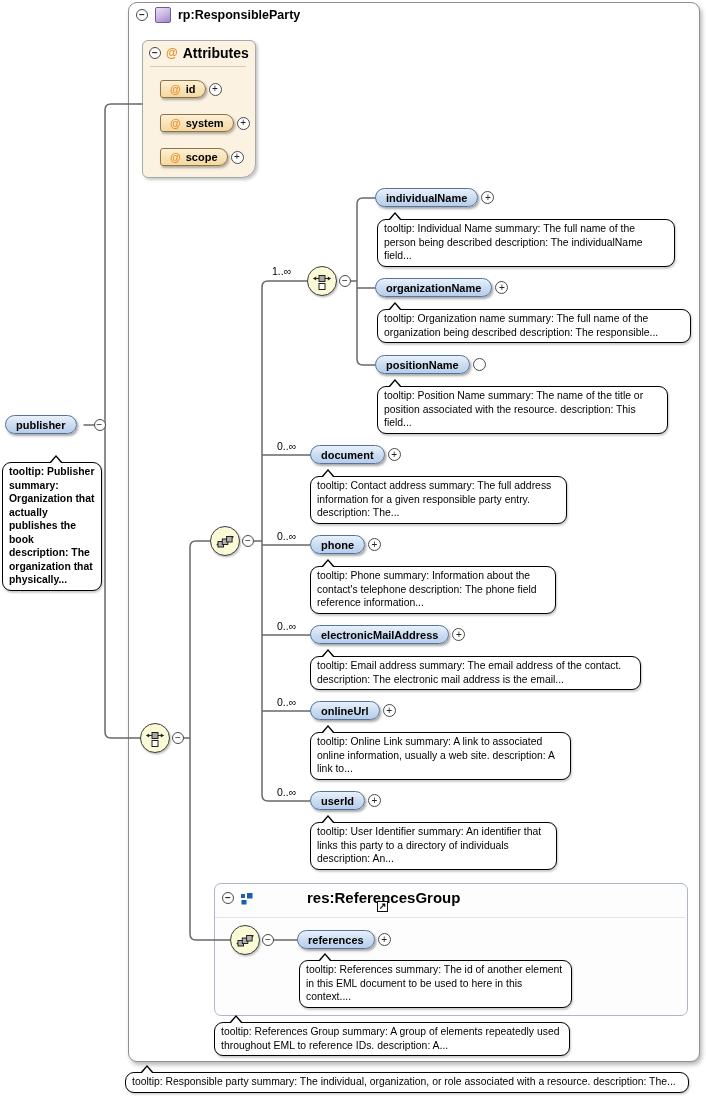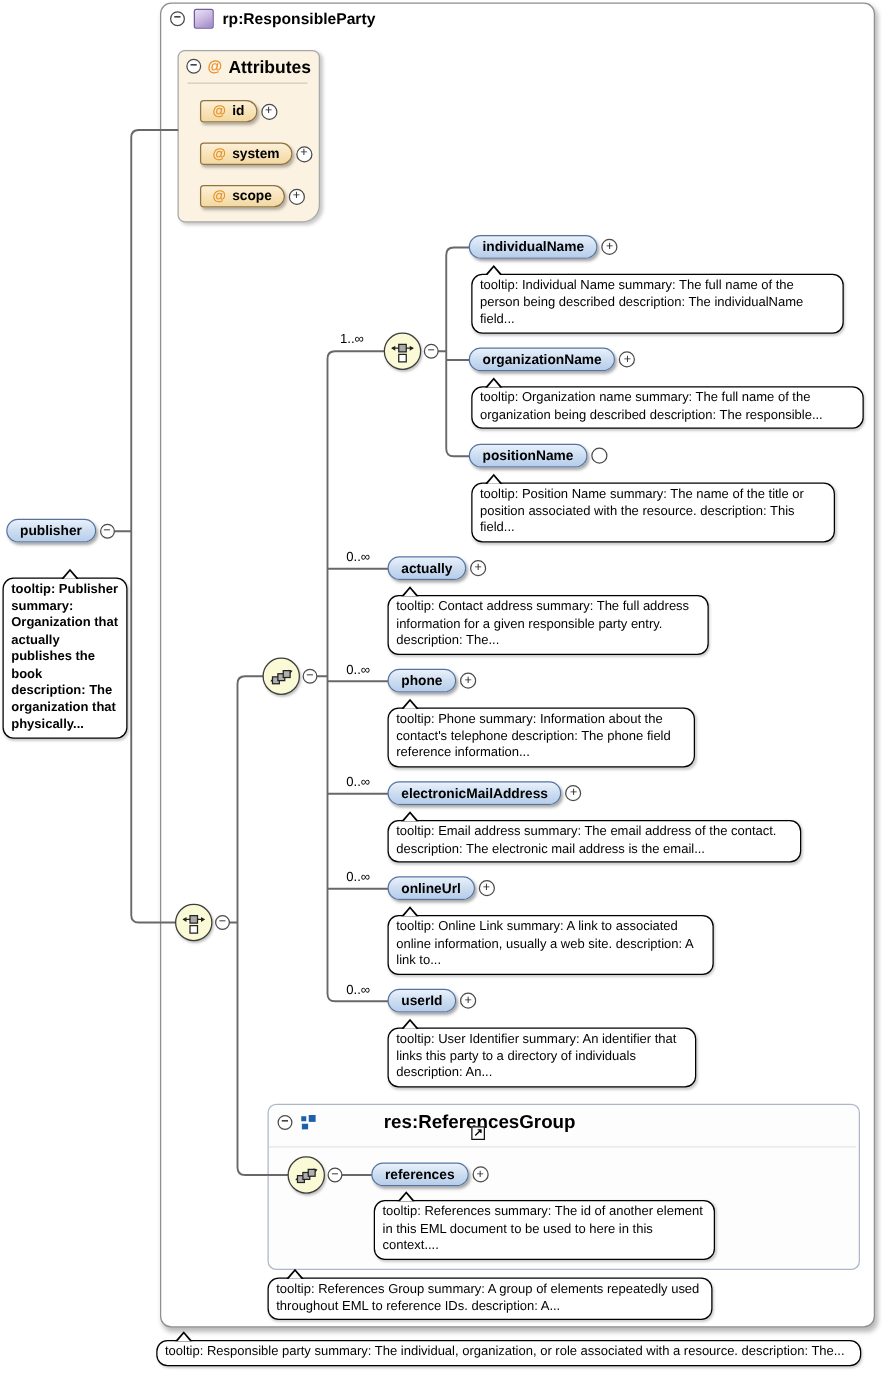--- a/index.html
+++ b/index.html
@@ -120,21 +120,21 @@
     <span class="badge plus">+</span>
   </div>
   <div class="el-row" style="left:160px;top:148px;">
     <span class="attr-pill">
       <span class="at">@</span>
       <span>scope</span>
     </span>
     <span class="badge plus">+</span>
   </div>
 
-  <div class="el-row" style="left:5px;top:415px;gap:3px;">
+  <div class="el-row" style="left:5px;top:415px;gap:17px;">
     <span class="pill">publisher</span>
     <span class="badge minus">−</span>
   </div>
   <div class="tip" style="left:2px;top:462px;width:86px;font-weight:bold;--px:46px;">tooltip: Publisher summary: Organization that actually publishes the book description: The organization that physically...</div>
 
   <div class="gicon" style="left:140px;top:723px;">
     <svg width="20" height="20" viewBox="0 0 20 20">
       <line x1="1.5" y1="7.5" x2="18.5" y2="7.5" stroke="#222" stroke-width="1"></line>
       <path d="M1 7.5 l3.2 -2 v4 z" fill="#222"></path>
         <path d="M19 7.5 l-3.2 -2 v4 z" fill="#222"></path>
@@ -186,21 +186,21 @@
   </div>
   <div class="tip" style="left:377px;top:309px;width:300px;">tooltip: Organization name summary: The full name of the organization being described description: The responsible...</div>
 
   <div class="el-row" style="left:375px;top:355px;">
     <span class="pill">positionName</span>
     <span class="badge plus"></span>
   </div>
   <div class="tip" style="left:377px;top:386px;width:277px;">tooltip: Position Name summary: The name of the title or position associated with the resource. description: This field...</div>
 
   <div class="el-row" style="left:310px;top:445px;">
-    <span class="pill">actually</span>
+    <span class="pill">document</span>
     <span class="badge plus">+</span>
   </div>
   <div class="tip" style="left:310px;top:476px;width:243px;">tooltip: Contact address summary: The full address information for a given responsible party entry. description: The...</div>
 
   <div class="el-row" style="left:310px;top:535px;align-items:center;">
     <span class="pill">phone</span>
     <span class="badge plus">+</span>
   </div>
   <div class="tip" style="left:310px;top:566px;width:232px;">tooltip: Phone summary: Information about the contact's telephone description: The phone field reference information...</div>
 

